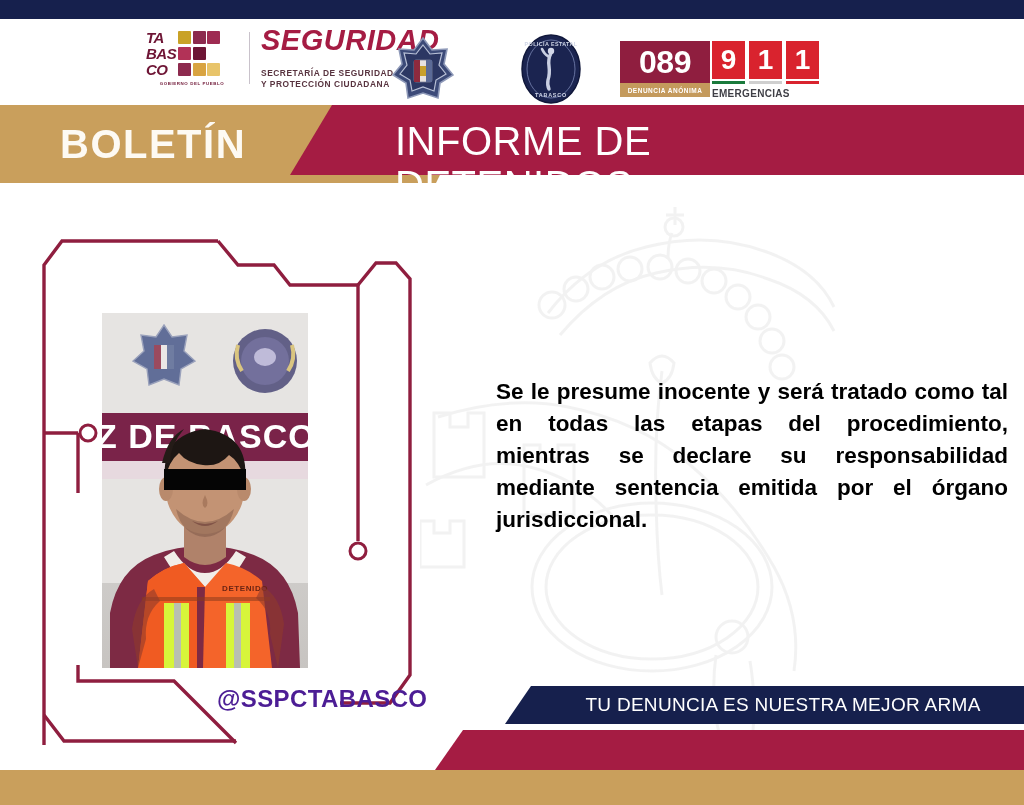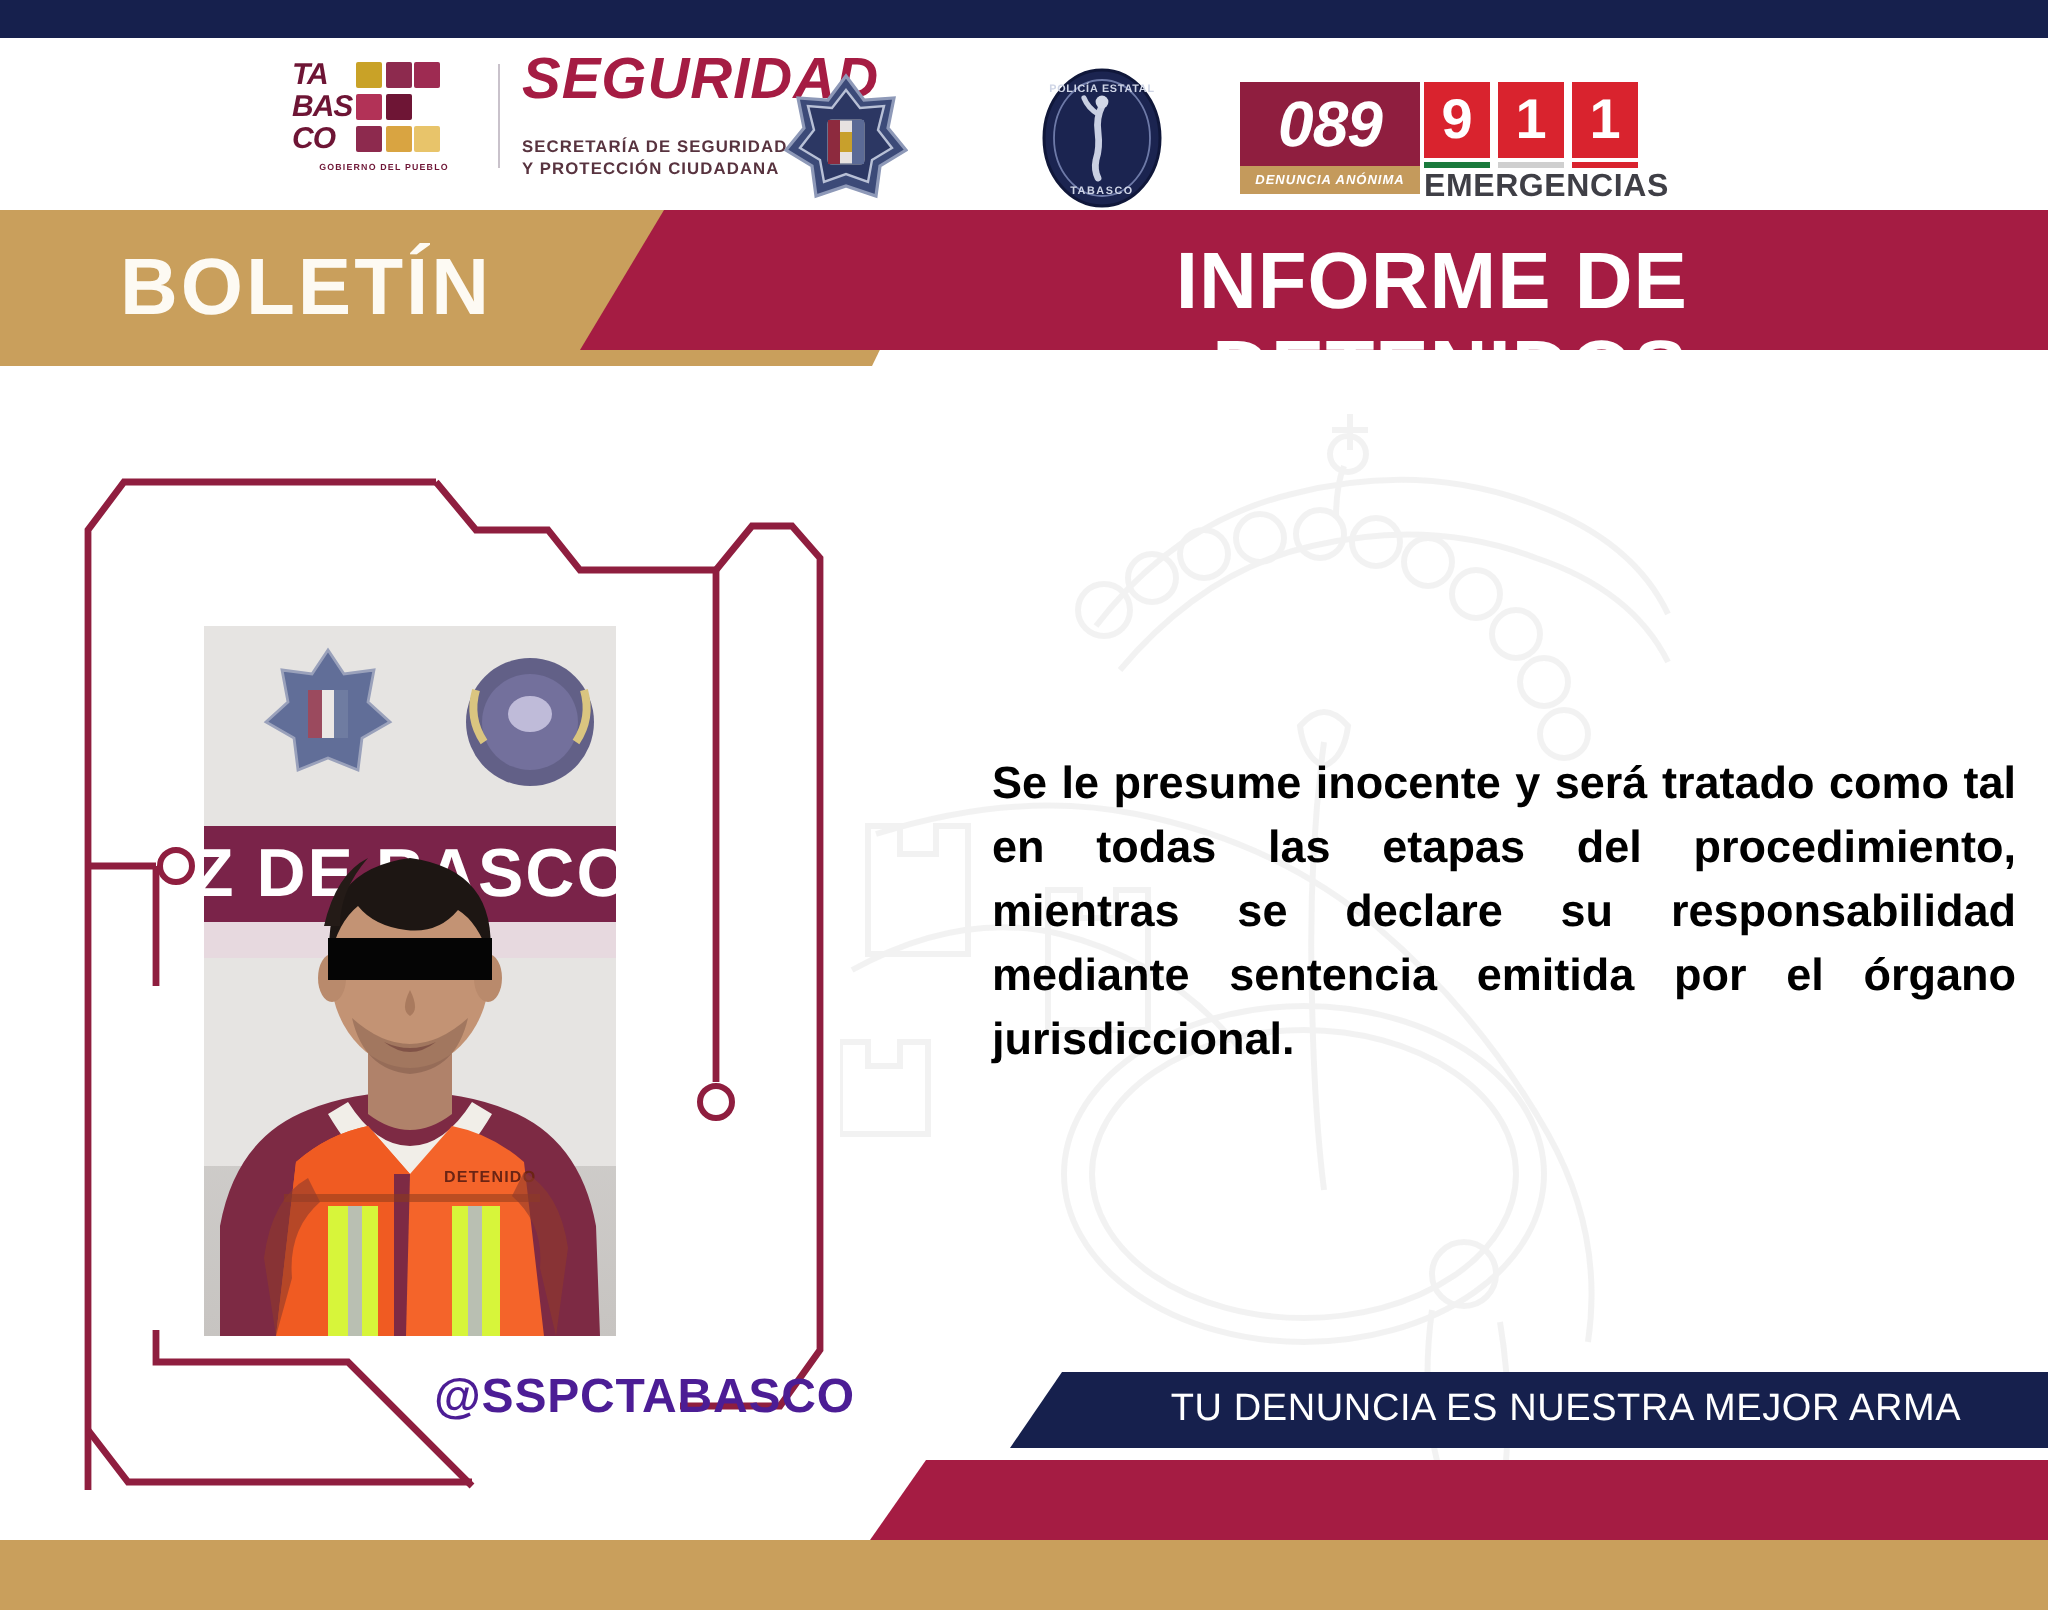--- a/index.html
+++ b/index.html
@@ -72,21 +72,21 @@
   .badge-star{
     position:absolute;left:392px;top:36px;width:62px;height:68px;
   }
   
   .badge-oval{
     position:absolute;left:520px;top:33px;width:62px;height:72px;
   }
 
   
   .block089{
-    position:absolute;left:620px;top:41px;width:90px;height:47px;font-style:italic;
+    position:absolute;left:620px;top:41px;width:90px;height:47px;
   }
   .b089-top{
     width:90px;height:42px;background:#8f1e3f;
     display:flex;align-items:center;justify-content:center;
   }
   .b089-num{
     font-family:"Liberation Sans", sans-serif;
     font-weight:bold;font-size:32px;line-height:32px;color:#ffffff;
     letter-spacing:-0.5px;
   }
@@ -108,21 +108,21 @@
     font-family:"Liberation Sans", sans-serif;
     font-weight:bold;font-size:28px;line-height:38px;text-align:center;
   }
   .b911-rule{display:flex;gap:4px;margin-top:2px;}
   .b911-r{height:3px;width:33px;}
   .b911-r.g{background:#1a7a3c;}
   .b911-r.w{background:#cfcfcf;}
   .b911-r.r{background:#d9232e;}
   .b911-cap{
     font-family:"Liberation Sans", sans-serif;
-    font-weight:bold;font-size:16px;line-height:17px;color:#3f3f46;
+    font-weight:bold;font-size:10px;line-height:17px;color:#3f3f46;
     letter-spacing:0.3px;margin-top:1px;text-align:left;width:108px;
   }
 
   
   .banner{
     position:absolute;left:0;top:105px;width:844px;height:95px;
   }
   .banner-gold{
     position:absolute;left:0;top:0;width:474px;height:78px;
     background:#c99f5c;
@@ -135,22 +135,22 @@
   }
   .boletin{
     position:absolute;left:60px;top:17px;
     font-family:"Liberation Sans", sans-serif;
     font-weight:bold;font-size:40px;line-height:44px;
     color:#fdfaf3;letter-spacing:1.5px;
   }
   .informe{
     position:absolute;left:395px;top:14px;
     font-family:"Liberation Sans", sans-serif;
-    font-weight:bold;font-size:40px;line-height:44px;
-    color:#ffffff;letter-spacing:0.5px;text-align:right;
+    font-weight:normal;font-size:40px;line-height:44px;
+    color:#ffffff;letter-spacing:0.5px;
   }
 
   
   .watermark{
     position:absolute;left:420px;top:185px;width:604px;height:590px;
     overflow:hidden;opacity:0.30;pointer-events:none;
   }
 
   
   .frame-wrap{

